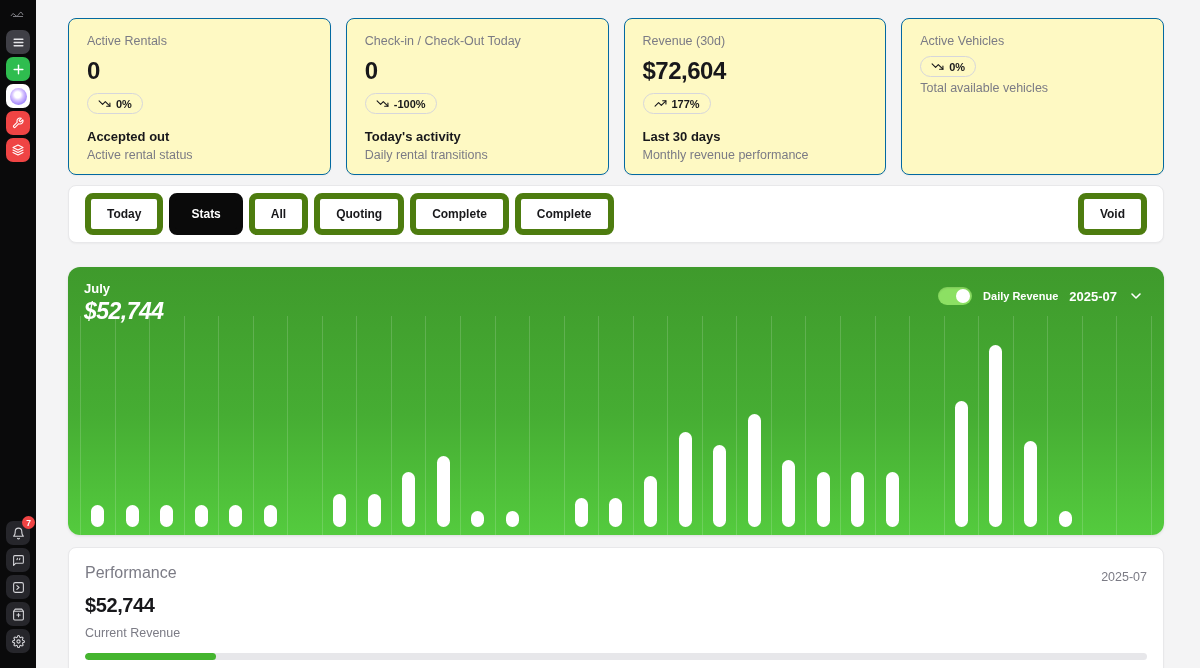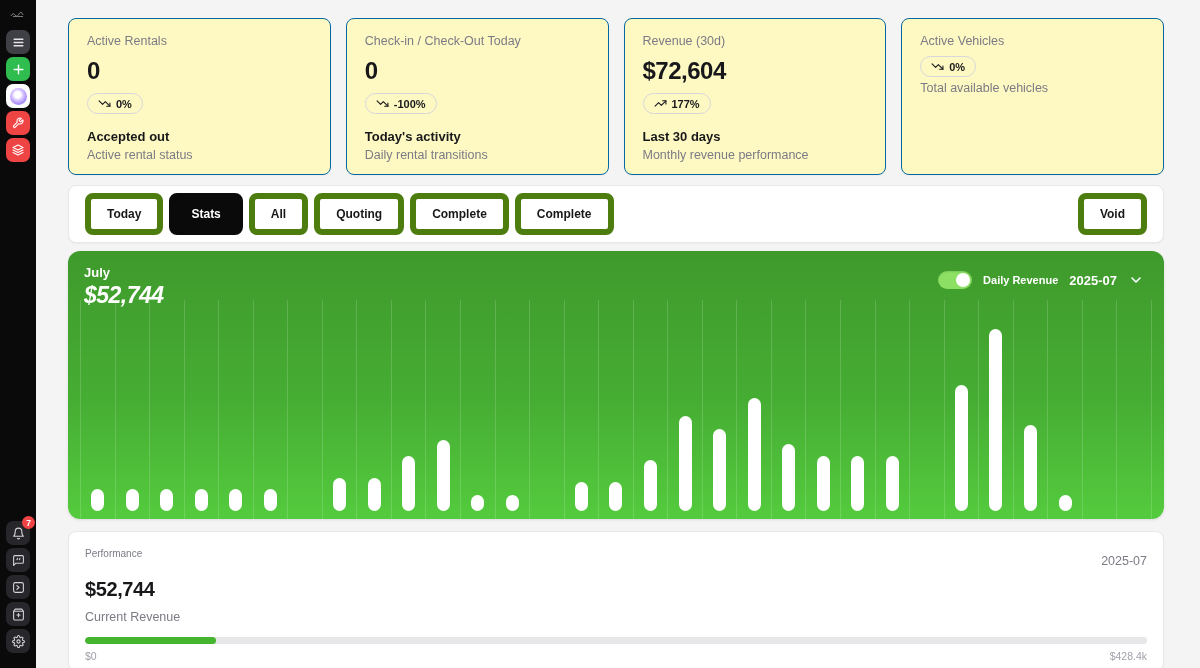--- a/index.html
+++ b/index.html
@@ -33,39 +33,39 @@
   .card-title { font-size:13px; font-weight:700; margin-top:15px; }
   .card-sub { font-size:12.5px; color:#7b7b85; margin-top:4px; }
 
   
   .filterbar { margin-top:10px; background:#fff; border:1px solid #e8e8ea; border-radius:8px; height:58px; display:flex; align-items:center; padding:0 16px; gap:6px; box-shadow:0 1px 2px rgba(0,0,0,.04); }
   .chip { background:#fff; border:6px solid #4d7c0f; border-radius:8px; padding:8px 16px; font-size:12px; font-weight:700; font-family:inherit; color:#18181b; cursor:pointer; }
   .chip.active { background:#0a0a0a; color:#fff; border-color:#0a0a0a; }
   .chip.right { margin-left:auto; }
 
   
-  .chart-card { margin-top:8px; height:268px; border-radius:12px; position:relative; overflow:hidden;
+  .chart-card { margin-top:24px; height:268px; border-radius:12px; position:relative; overflow:hidden;
     background:linear-gradient(180deg,#3f9a2c 0%,#46ad33 55%,#54cb3e 100%); color:#fff; box-shadow:0 1px 3px rgba(0,0,0,.1); }
   .chart-head { position:relative; z-index:2; display:flex; justify-content:space-between; padding:14px 20px 0 16px; }
   .month-label { font-size:13px; font-weight:700; }
   .month-total { font-size:23px; font-weight:800; font-style:italic; margin-top:2px; letter-spacing:-0.5px; }
   .chart-controls { display:flex; align-items:center; gap:11px; margin-top:5px; height:20px; }
   .switch { width:34px; height:18px; border-radius:10px; background:#8ce063; position:relative; cursor:pointer; box-shadow:inset 0 1px 2px rgba(0,0,0,.12); }
   .switch .knob { position:absolute; top:2px; right:2px; width:14px; height:14px; border-radius:50%; background:#fff; }
   .toggle-label { font-size:11px; font-weight:700; }
   .period-label { font-size:13px; font-weight:700; }
   .chart-cols { position:absolute; left:12px; right:12px; top:49px; bottom:0; display:flex; z-index:1; }
   .cell { flex:1; display:flex; align-items:flex-end; justify-content:center; border-right:1px solid rgba(255,255,255,.16); }
   .cell:first-child { border-left:1px solid rgba(255,255,255,.16); }
   .bar { width:13px; border-radius:8px; background:#fff; margin-bottom:8px; }
 
   
   .perf-card { margin-top:12px; background:#fff; border:1px solid #e8e8ea; border-radius:8px; height:140px; padding:16px; box-shadow:0 1px 2px rgba(0,0,0,.04); }
   .perf-head { display:flex; justify-content:space-between; align-items:flex-start; }
-  .perf-label { font-size:10px; color:#7b7b85; }
+  .perf-label { font-size:16px; color:#7b7b85; }
   .perf-period { font-size:12.5px; color:#7b7b85; margin-top:6px; }
   .perf-value { font-size:20px; font-weight:800; margin-top:10px; letter-spacing:-0.4px; }
   .perf-caption { font-size:12.5px; color:#7b7b85; margin-top:9px; }
   .progress { margin-top:13px; height:7px; border-radius:4px; background:#e7e7ea; overflow:hidden; }
   .progress-fill { height:100%; border-radius:4px; background:#45b52f; }
   .progress-labels { display:flex; justify-content:space-between; font-size:10.5px; color:#a1a1aa; margin-top:6px; }
 </style>
 </head>
 <body>
 

